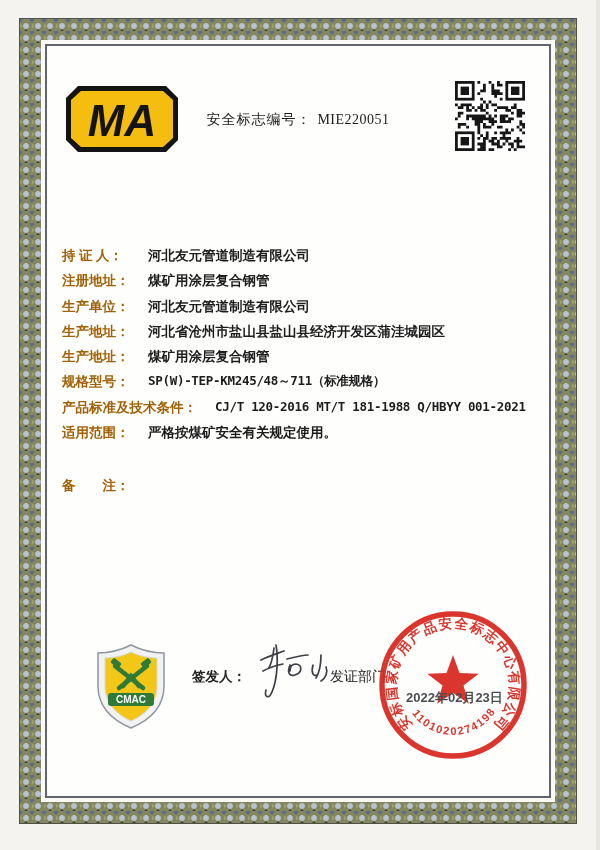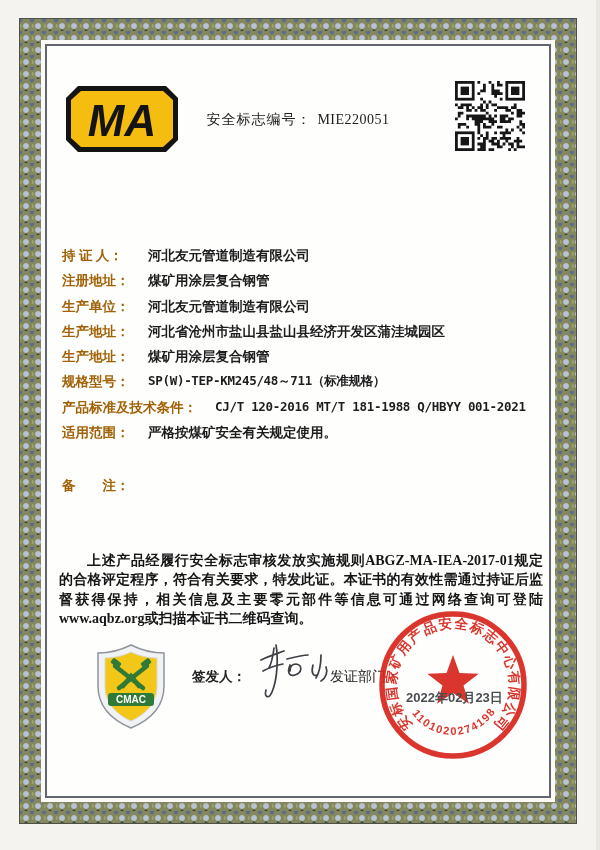--- a/index.html
+++ b/index.html
@@ -128,21 +128,20 @@
   </div>
   <div class="el row" style="top:424px">
     <span class="lbl">适用范围：</span><span class="val kai">严格按煤矿安全有关规定使用。</span>
   </div>
 
 
   <div class="el row" style="top:477px">
     <span class="lbl">备　　注：</span><span class="val"></span>
   </div>
 
-  <p class="el statement">上述产品经履行安全标志审核发放实施规则ABGZ-MA-IEA-2017-01规定的合格评定程序，符合有关要求，特发此证。本证书的有效性需通过持证后监督获得保持，相关信息及主要零元部件等信息可通过网络查询可登陆www.aqbz.org或扫描本证书二维码查询。</p>
 
   <svg class="el cmac" viewBox="0 0 76 85">
     <path d="M38,1 C48,6 60,9 71,9 L71,42 C71,63 57,76 38,84 C19,76 5,63 5,42 L5,9 C16,9 28,6 38,1 Z" fill="#f1f2f4" stroke="#8f959c" stroke-width="1.5"></path>
     <path d="M38,8 C46,12 56,14 64,14 L64,42 C64,59 53,70 38,77 C23,70 12,59 12,42 L12,14 C20,14 30,12 38,8 Z" fill="#f3c718" stroke="#d8d8d4" stroke-width="1"></path>
     <g stroke="#2f7a36" stroke-width="4.5" stroke-linecap="round" fill="none">
       <path d="M22,22 L50,44"></path>
       <path d="M54,22 L26,44"></path>
       <path d="M30,42 L38,32 L46,42"></path>
     </g>
     <rect x="18" y="16" width="10" height="6" rx="1.5" fill="#2f7a36" transform="rotate(38 23 19)"></rect>

